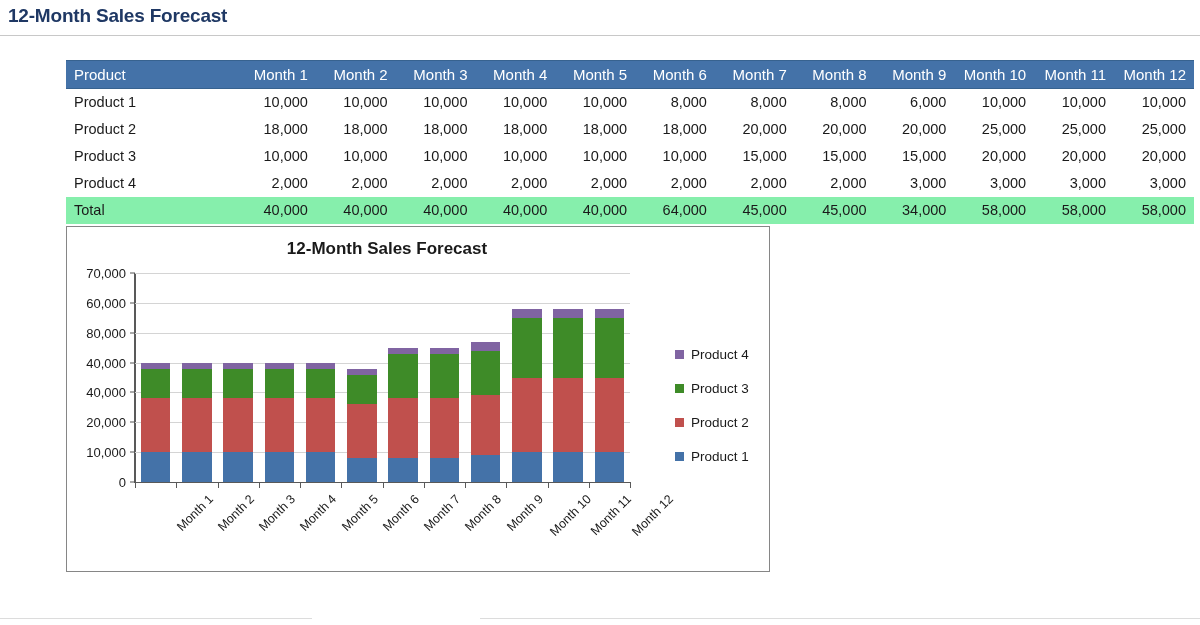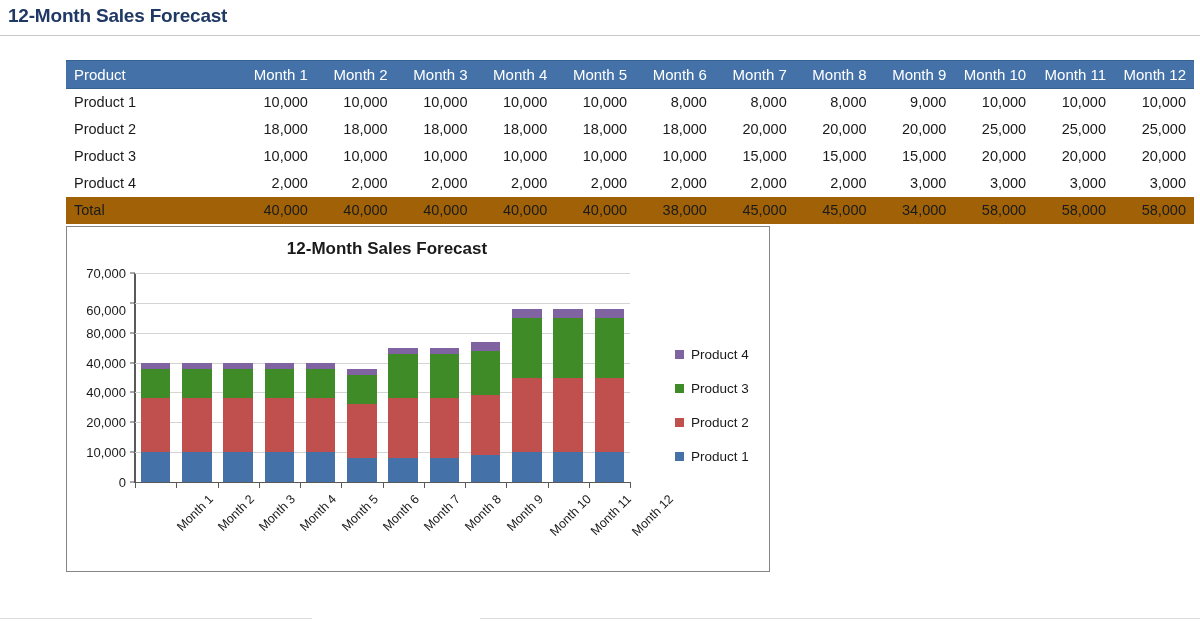--- a/index.html
+++ b/index.html
@@ -70,21 +70,21 @@
   }
   table.grid tbody td {
     text-align: right;
     background: #ffffff;
   }
   table.grid tbody td.prodcol {
     text-align: left;
     padding-left: 8px;
   }
   table.grid tbody tr.total-row td {
-    background: #a16207;
+    background: #86efac;
   }
   table.grid tbody tr.total-row td.prodcol { }
   col.c-prod { width: 170px; }
   col.c-m    { width: 79.8px; }
 
   
   #chart-frame {
     position: absolute;
     left: 66px;
     top: 226px;
@@ -263,21 +263,21 @@
         <tr>
           <td class="prodcol">Product 1</td>
           <td>10,000</td>
           <td>10,000</td>
           <td>10,000</td>
           <td>10,000</td>
           <td>10,000</td>
           <td>8,000</td>
           <td>8,000</td>
           <td>8,000</td>
-          <td>9,000</td>
+          <td>6,000</td>
           <td>10,000</td>
           <td>10,000</td>
           <td>10,000</td>
         </tr>
         <tr>
           <td class="prodcol">Product 2</td>
           <td>18,000</td>
           <td>18,000</td>
           <td>18,000</td>
           <td>18,000</td>
@@ -320,21 +320,21 @@
           <td>3,000</td>
           <td>3,000</td>
         </tr>
         <tr class="total-row">
           <td class="prodcol">Total</td>
           <td>40,000</td>
           <td>40,000</td>
           <td>40,000</td>
           <td>40,000</td>
           <td>40,000</td>
-          <td>38,000</td>
+          <td>64,000</td>
           <td>45,000</td>
           <td>45,000</td>
           <td>34,000</td>
           <td>58,000</td>
           <td>58,000</td>
           <td>58,000</td>
         </tr>
       </tbody>
   </table>
 </div>
@@ -361,21 +361,21 @@
         <div class="ytick-label" style="top: 179.143px;">10,000</div>
         <div class="ytick-mark" style="top: 149.286px;"></div>
         <div class="ytick-label" style="top: 149.286px;">20,000</div>
         <div class="ytick-mark" style="top: 119.429px;"></div>
         <div class="ytick-label" style="top: 119.429px;">40,000</div>
         <div class="ytick-mark" style="top: 89.5714px;"></div>
         <div class="ytick-label" style="top: 89.5714px;">40,000</div>
         <div class="ytick-mark" style="top: 59.7143px;"></div>
         <div class="ytick-label" style="top: 59.7143px;">80,000</div>
         <div class="ytick-mark" style="top: 29.8571px;"></div>
-        <div class="ytick-label" style="top: 29.8571px; margin-top: 7px;">60,000</div>
+        <div class="ytick-label" style="top: 29.8571px;">60,000</div>
         <div class="ytick-mark" style="top: 0px;"></div>
         <div class="ytick-label" style="top: 0px;">70,000</div>
       </div>
     <div id="bars-layer">
         <div class="bar-group" title="Month 1 total: 40,000" style="left: 5.775px; width: 29.7px;">
           <div class="seg s1" title="Product 1: 10,000" style="background: rgb(68, 114, 168); height: 29.8571px;"></div>
           <div class="seg s2" title="Product 2: 18,000" style="background: rgb(192, 80, 77); height: 53.7429px;"></div>
           <div class="seg s3" title="Product 3: 10,000" style="background: rgb(62, 139, 40); height: 29.8571px;"></div>
           <div class="seg s4" title="Product 4: 2,000" style="background: rgb(128, 100, 162); height: 5.97143px;"></div>
         </div>

